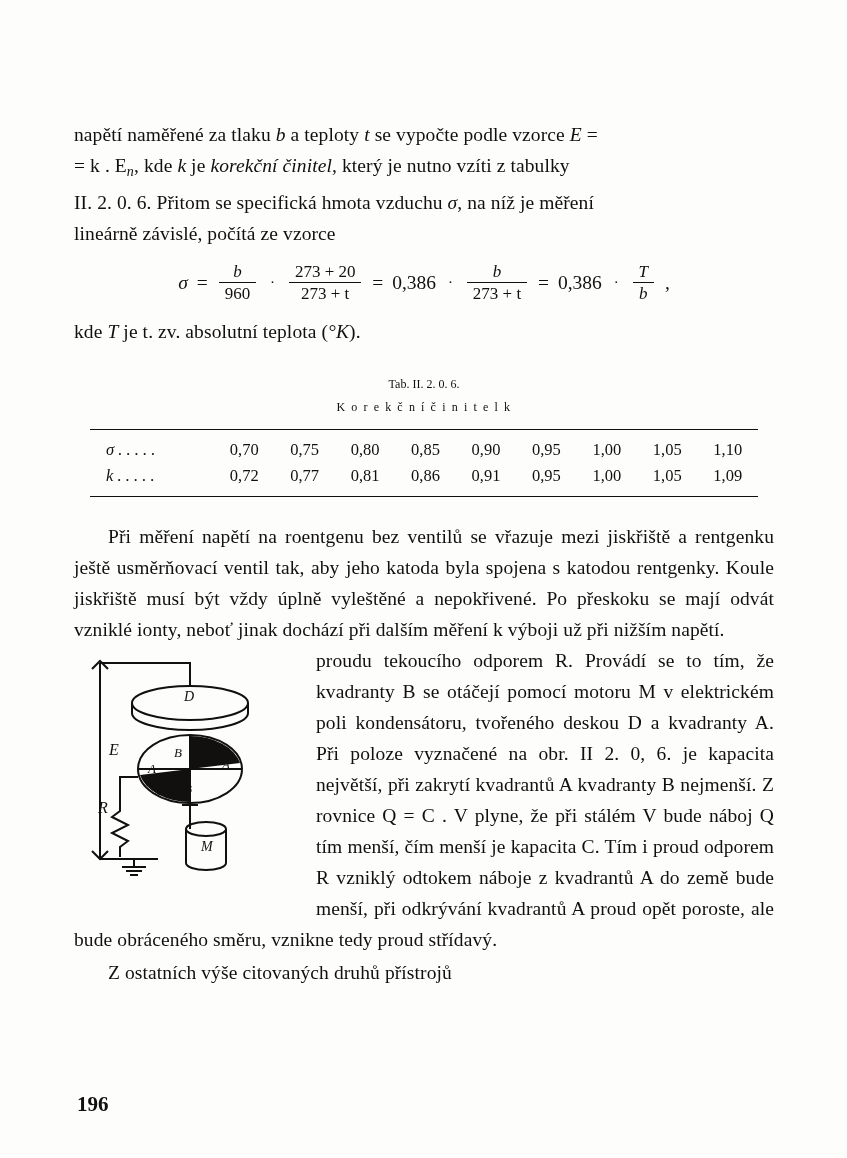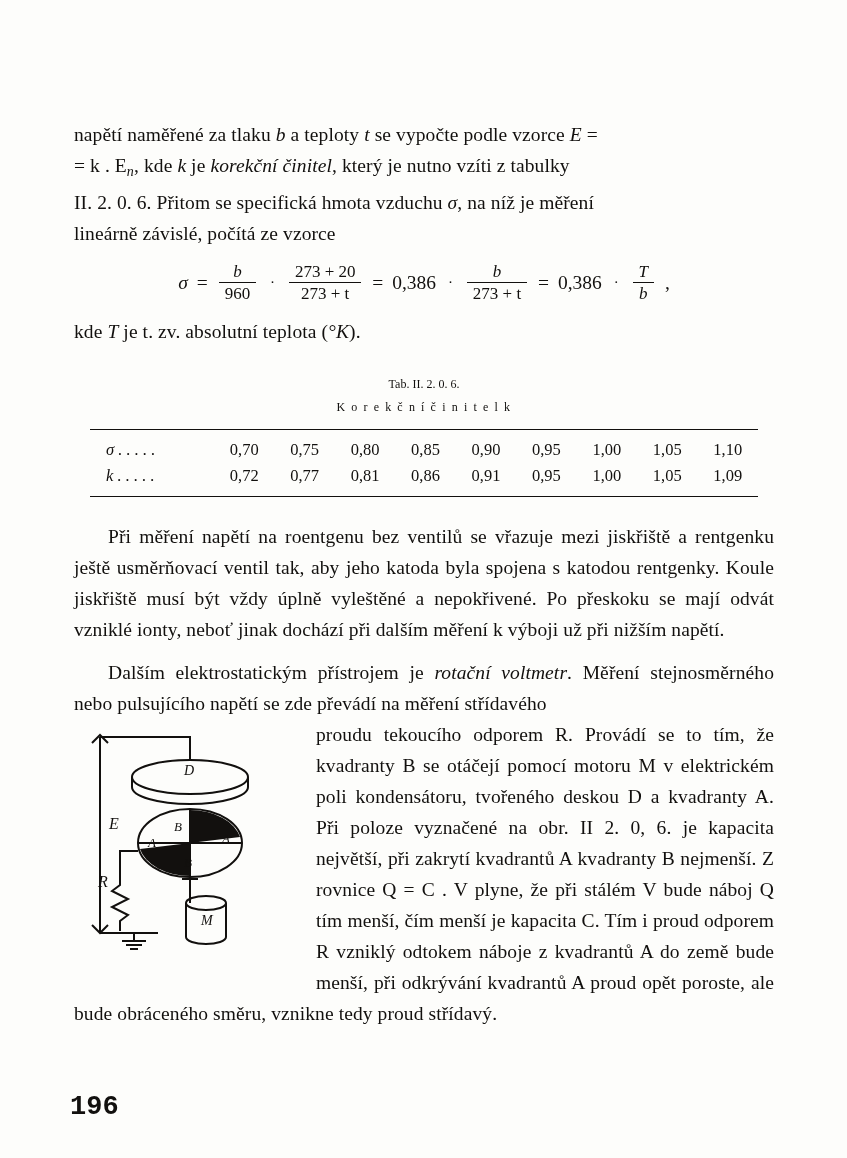--- a/index.html
+++ b/index.html
@@ -110,25 +110,25 @@
   .figsvg { display: block; }
   .figcap {
     font-size: 15.5px;
     line-height: 22px;
     margin-top: 4px;
     text-align: left;
   }
 
   .pagenum {
     position: absolute;
-    left: 70px;
+    left: 77px;
     top: 1092px;
-    font-size: 27px;
+    font-size: 21px;
     font-weight: bold;
-    font-family: Liberation Mono, monospace;
+    font-family: Liberation Serif, serif;
   }
   .clearer { clear: both; height: 0; }
 </style>
 </head>
 <body>
 
 <div class="page">
   <div class="content">
 
     <p class="body">
@@ -203,23 +203,20 @@
           <td>1,00</td>
           <td>1,05</td>
           <td>1,09</td>
         </tr>
       </tbody>
         </table>
     </div>
 
     <p class="body indent" style="margin-top:24px">Při měření napětí na roentgenu bez ventilů se vřazuje mezi jiskřiště a rentgenku ještě usměrňovací ventil tak, aby jeho katoda byla spojena s katodou rentgenky. Koule jiskřiště musí být vždy úplně vyleštěné a nepokřivené. Po přeskoku se mají odvát vzniklé ionty, neboť jinak dochází při dalším měření k výboji už při nižším napětí.</p>
 
-    <p class="body indent" style="margin-top:12px">
-      <span>Dalším elektrostatickým přístrojem je </span><span class="it">rotační voltmetr</span><span>. Měření stejnosměrného nebo pulsujícího napětí se zde převádí na měření střídavého</span>
-    </p>
 
     <div class="figblock">
       <svg class="figsvg" width="222" height="240" viewBox="0 0 222 240">
 
         <path d="M22 12 L22 208" stroke="#12100e" stroke-width="2" fill="none"></path>
         <path d="M14 18 L22 10 L30 18" stroke="#12100e" stroke-width="2" fill="none"></path>
         <path d="M14 200 L22 208 L30 200" stroke="#12100e" stroke-width="2" fill="none"></path>
         <text x="31" y="104" font-family="Liberation Serif, serif" font-style="italic" font-size="16" fill="#12100e">E</text>
 
         <path d="M22 12 L112 12 L112 36" stroke="#12100e" stroke-width="2" fill="none"></path>
@@ -253,17 +250,18 @@
 
         <ellipse cx="128" cy="178" rx="20" ry="7" fill="none" stroke="#12100e" stroke-width="2"></ellipse>
         <path d="M108 178 L108 212" stroke="#12100e" stroke-width="2" fill="none"></path>
         <path d="M148 178 L148 212" stroke="#12100e" stroke-width="2" fill="none"></path>
         <path d="M108 212 A20 7 0 0 0 148 212" fill="none" stroke="#12100e" stroke-width="2"></path>
         <text x="123" y="200" font-family="Liberation Serif, serif" font-style="italic" font-size="14" fill="#12100e">M</text>
       </svg>
     </div>
 
     <p class="body" style="margin-top:0">proudu tekoucího odporem R. Provádí se to tím, že kvadranty B se otáčejí pomocí motoru M v elektrickém poli kondensátoru, tvořeného deskou D a kvadranty A. Při poloze vyznačené na obr. II 2. 0, 6. je kapacita největší, při zakrytí kvadrantů A kvadranty B nejmenší. Z rovnice Q = C . V plyne, že při stálém V bude náboj Q tím menší, čím menší je kapacita C. Tím i proud odporem R vzniklý odtokem náboje z kvadrantů A do země bude menší, při odkrývání kvadrantů A proud opět poroste, ale bude obráceného směru, vznikne tedy proud střídavý.</p>
+    <p class="body indent" style="margin-top:2px">Z ostatních výše citovaných druhů přístrojů</p>
     <div class="clearer"></div>
   </div>
 
   <div class="pagenum">196</div>
 </div>
 
 </body></html>

